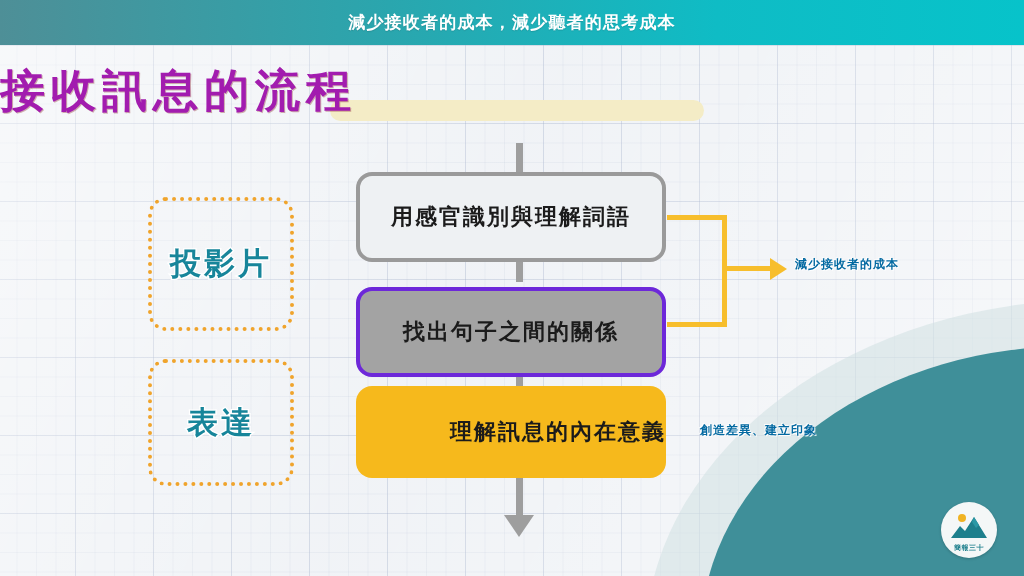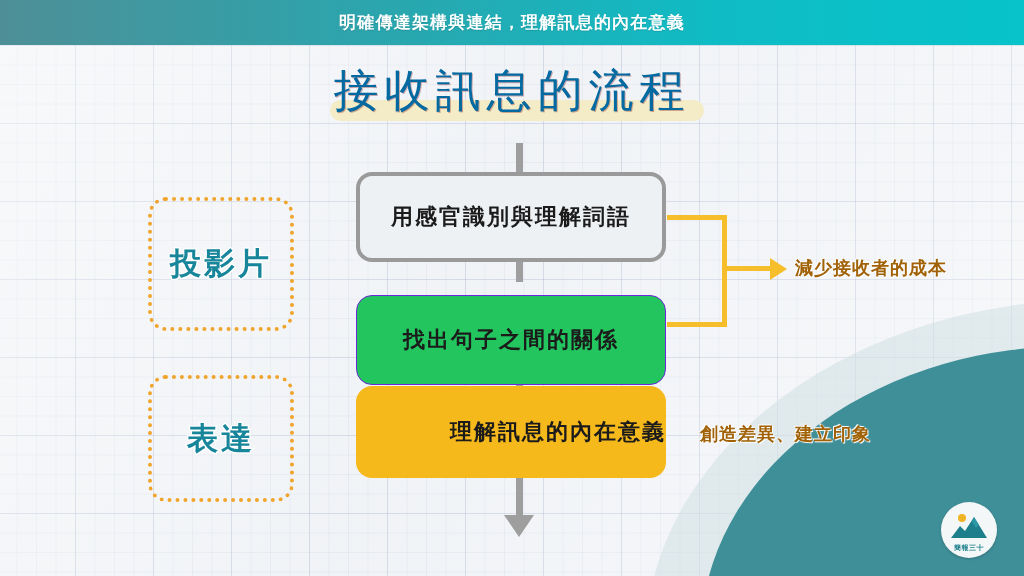--- a/index.html
+++ b/index.html
@@ -60,23 +60,23 @@
   #titlewrap {
     position:absolute; left:0; top:62px; width:1024px; height:62px;
   }
   #titlehl {
     position:absolute;
     left:330px; top:38px; width:374px; height:21px;
     background:#f4ecc6; border-radius:11px;
   }
   #pagetitle {
     position:absolute; left:0; top:0; width:1024px;
-    text-align:center;
-    font-size:45px; font-weight:normal;
-    color:#0369a1;
+    text-align:left;
+    font-size:45px; font-weight:bold;
+    color:#a21caf;
     letter-spacing:6px;
     text-shadow:1px 1px 0 rgba(120,10,10,.32);
     line-height:58px;
     white-space:nowrap;
   }
 
   
   .tagbox {
     position:absolute;
     border:4px dotted #f0a42c;
@@ -89,35 +89,35 @@
     font-size:31px; font-weight:bold;
     color:#17859a;
     letter-spacing:3px;
     line-height:40px;
     white-space:nowrap;
     -webkit-text-stroke:2.5px #ffffff;
     paint-order:stroke fill;
     text-shadow:0 0 2px #fff, 1px 1px 0 #fff, -1px 1px 0 #fff;
   }
   #tag-design { left:148px; top:197px; width:146px; height:134px; }
-  #tag-logic  { left:148px; top:375px; width:146px; height:127px; }
+  #tag-logic  { left:148px; top:359px; width:146px; height:127px; }
 
   
   .flowbox {
     position:absolute;
     left:356px; width:310px; height:90px;
     border-radius:16px;
     display:flex; align-items:center; justify-content:center;
   }
   .flowbox .ftext {
     font-size:22px; font-weight:bold;
     color:#1b1b1b; letter-spacing:2px; white-space:nowrap;
   }
   #flow-1 { top:172px; background:#eef1f3; border:4px solid #9a9a9a; }
-  #flow-2 { top:295px; background:#22c55e; border:1px solid #6d28d9; }
+  #flow-2 { top:287px; background:#a3a3a3; border:4px solid #6d28d9; }
   #flow-3 { top:386px; background:#f6b91c; border:0; height:92px;justify-content:flex-end; }
 
   
   .spine {
     position:absolute; left:516px; width:7px;
     background:#9e9e9e;
   }
   #spine-a { top:143px; height:32px; }
   #spine-b { top:262px; height:20px; }
   #spine-c { top:369px; height:20px; }
@@ -140,22 +140,22 @@
     position:absolute; left:770px; top:258px;
     width:0; height:0;
     border-top:11px solid transparent;
     border-bottom:11px solid transparent;
     border-left:17px solid #f7be2c;
   }
 
   
   .note {
     position:absolute;
-    font-size:18px; font-weight:bold;
-    color:#a16207; letter-spacing:1px;
+    font-size:12px; font-weight:bold;
+    color:#0369a1; letter-spacing:1px;
     white-space:nowrap;
     text-shadow:0 0 2px #fff, 1px 1px 0 rgba(255,255,255,.9), -1px -1px 0 rgba(255,255,255,.9);
   }
   #note-1 { left:795px; top:256px; }
   #note-2 { left:700px; top:422px; }
 
   
   #curve-light {
     position:absolute; right:-40px; bottom:-70px;
     width:430px; height:330px;
@@ -195,21 +195,21 @@
 
 <div id="slide">
 
   <div id="grid"></div>
   <div id="gridsheen"></div>
 
   <div id="curve-light"></div>
   <div id="curve-dark"></div>
 
   <div id="headerbar">
-    <div class="htitle">明確傳達架構與連結，理解訊息的內在意義</div>
+    <div class="htitle">減少接收者的成本，減少聽者的思考成本</div>
   </div>
 
   <div id="titlewrap">
     <div id="titlehl"></div>
     <div id="pagetitle">接收訊息的流程</div>
   </div>
 
   <div class="tagbox" id="tag-design">
     <div class="line">投影片</div>
   </div>

